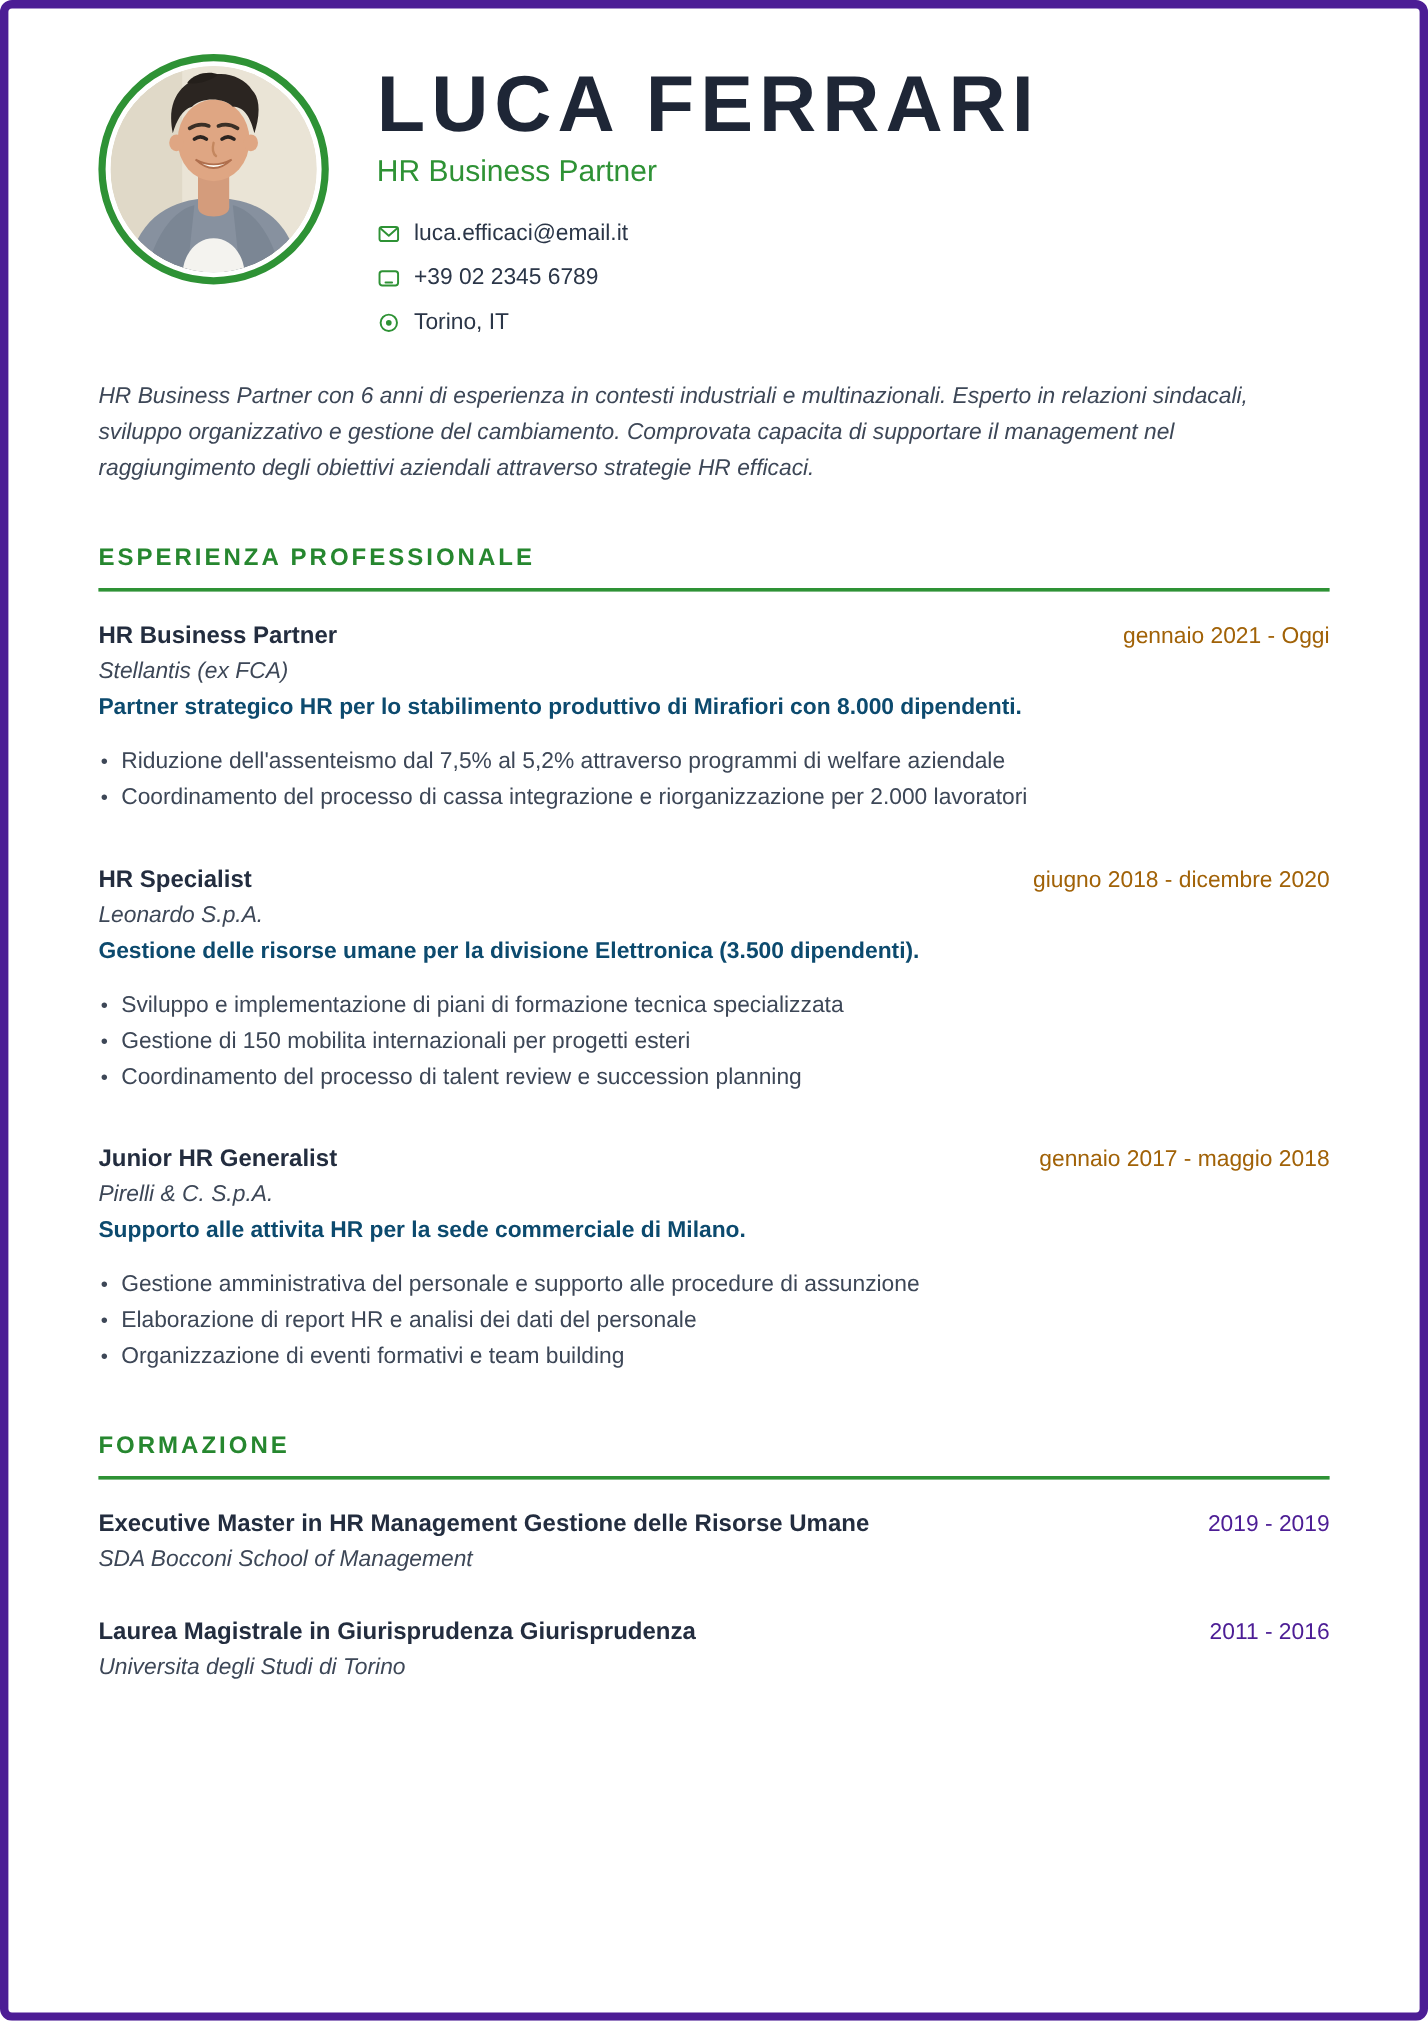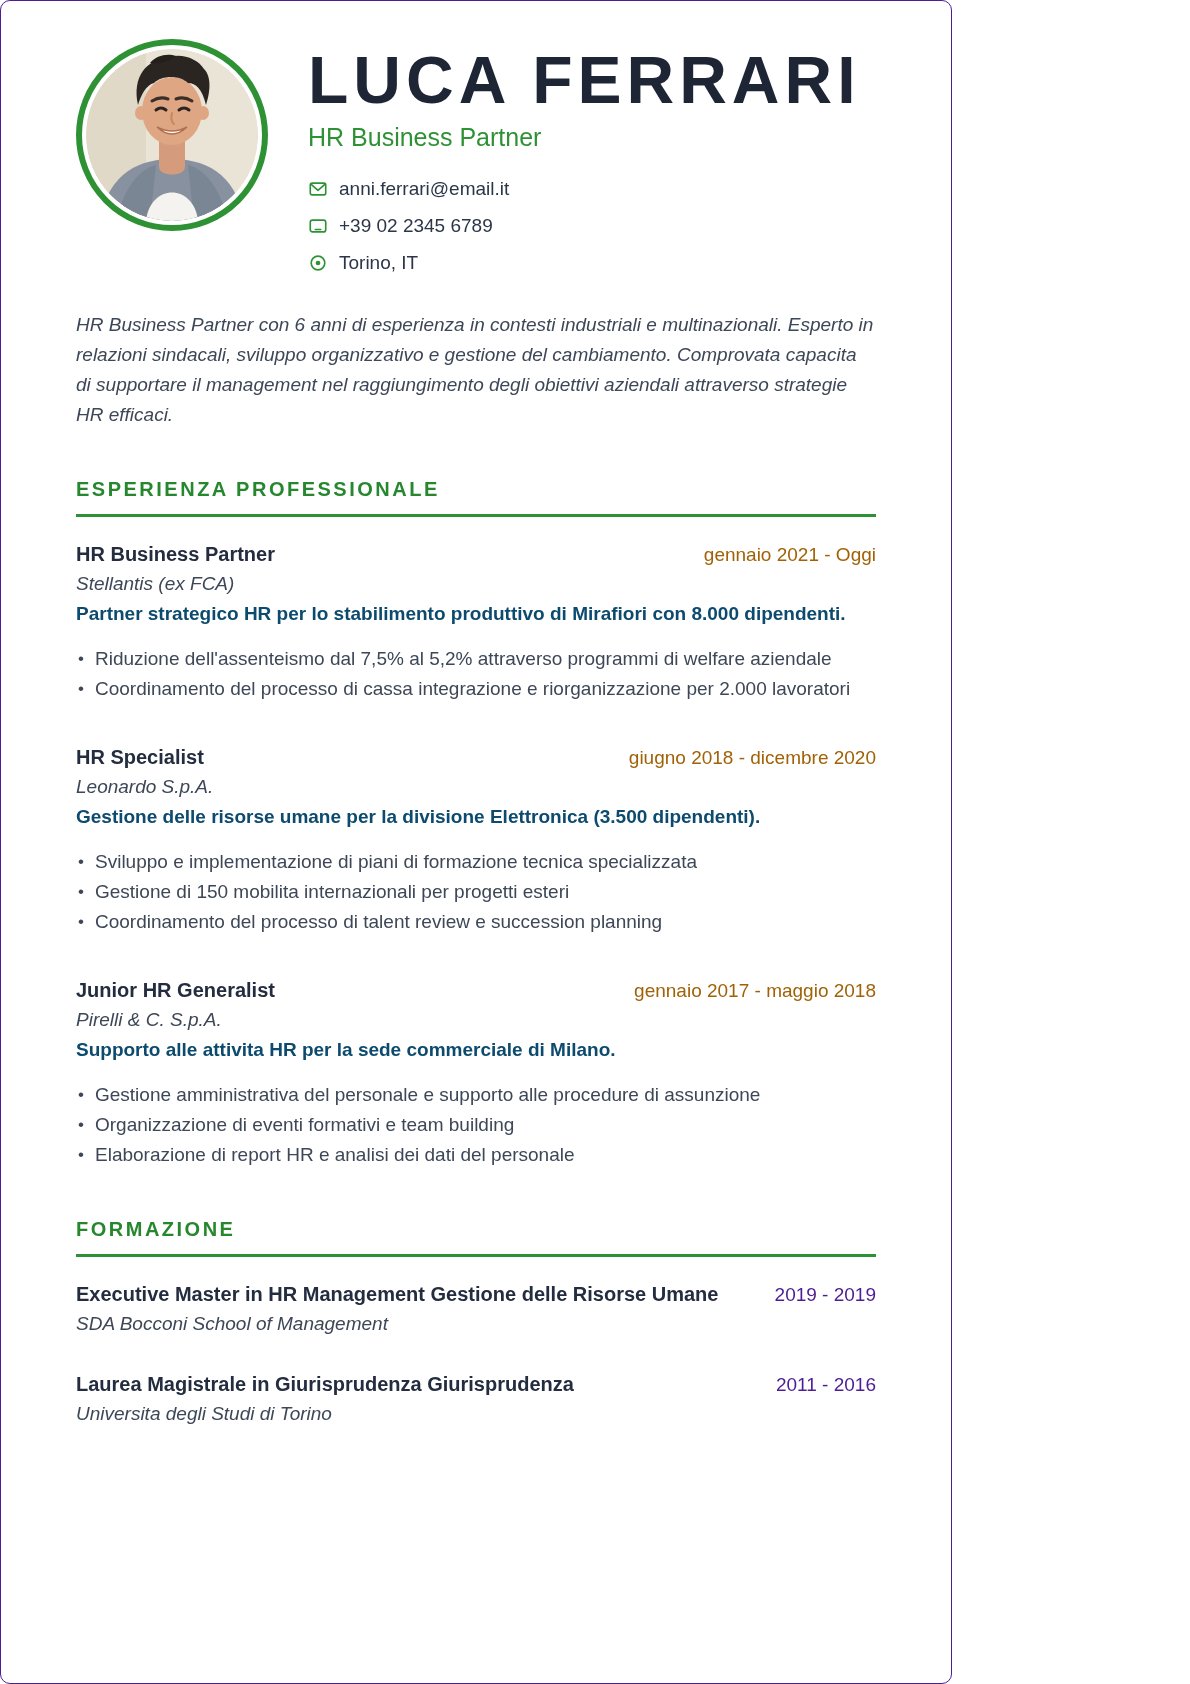--- a/index.html
+++ b/index.html
@@ -1,22 +1,22 @@
 <!DOCTYPE html>
 <html><head>
 <meta charset="utf-8">
 <style>
   html,body { margin:0; padding:0; background:#ffffff; }
   * { box-sizing:border-box; }
   body { font-family:"Liberation Sans", sans-serif; }
 
   .page {
-    width:952px; height:1684px;
+    width:1190px; height:1684px;
     background:#ffffff;
-    border:1px solid #4c1d95;
+    border:7px solid #4c1d95;
     border-radius:10px;
     overflow:hidden;
     padding:38px 75px 0 75px;
   }
 
   
   .header { display:flex; align-items:flex-start; gap:40px; }
   .avatar-ring {
     flex:0 0 auto;
     width:192px; height:192px;
@@ -128,21 +128,21 @@
     <div class="header-text">
       <div class="name">LUCA FERRARI</div>
       <div class="job-title">HR Business Partner</div>
 
       <div class="contacts">
         <div class="contact-row">
           <svg width="20" height="20" viewBox="0 0 22 22">
             <rect x="2.5" y="4.5" width="17" height="13" rx="2" fill="none" stroke="#2e9235" stroke-width="1.8"></rect>
             <path d="M3.5,6 L11,12.5 L18.5,6" fill="none" stroke="#2e9235" stroke-width="1.8" stroke-linecap="round" stroke-linejoin="round"></path>
           </svg>
-          <span>anni.ferrari@email.it</span>
+          <span>luca.efficaci@email.it</span>
         </div>
         <div class="contact-row">
           <svg width="20" height="20" viewBox="0 0 22 22">
             <rect x="2.5" y="4.5" width="17" height="13" rx="2.5" fill="none" stroke="#2e9235" stroke-width="1.8"></rect>
             <path d="M8,14.8 H14" stroke="#2e9235" stroke-width="1.8" stroke-linecap="round"></path>
           </svg>
           <span>+39 02 2345 6789</span>
         </div>
         <div class="contact-row">
           <svg width="20" height="20" viewBox="0 0 22 22">
@@ -199,23 +199,23 @@
         <div class="job-head">
           <span class="job-role">Junior HR Generalist</span>
           <span class="job-dates">gennaio 2017 - maggio 2018</span>
         </div>
         <div class="job-company">Pirelli &amp; C. S.p.A.</div>
         <div class="job-desc">Supporto alle attivita HR per la sede commerciale di Milano.</div>
         <ul class="job-bullets">
 
             <li>Gestione amministrativa del personale e supporto alle procedure di assunzione</li>
 
+            <li>Elaborazione di report HR e analisi dei dati del personale</li>
+
             <li>Organizzazione di eventi formativi e team building</li>
-
-            <li>Elaborazione di report HR e analisi dei dati del personale</li>
           </ul>
       </div>
     </div>
 
   <div class="section-title">FORMAZIONE</div>
   <hr class="section-rule">
 
   <div class="edu-items">
 
       <div class="edu-item">

